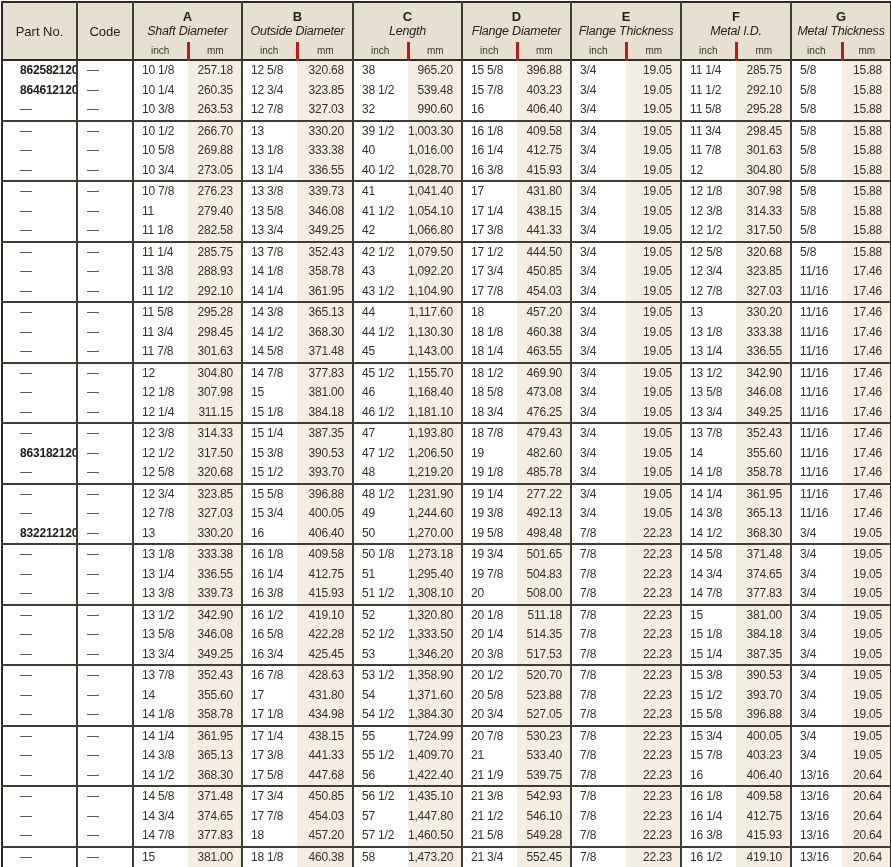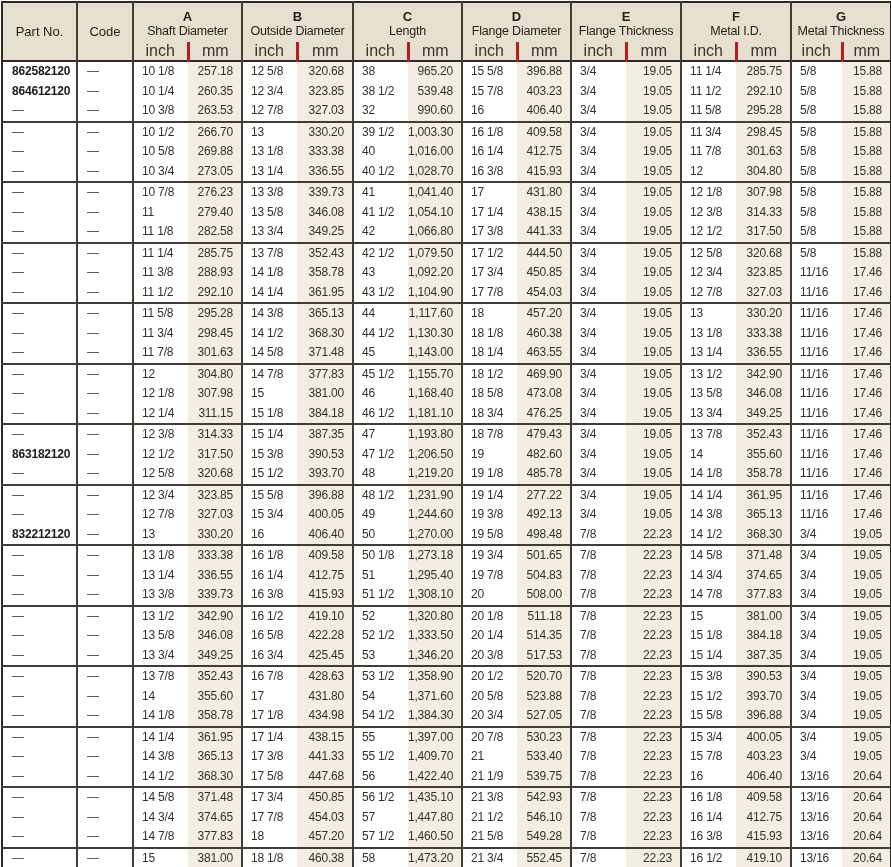--- a/index.html
+++ b/index.html
@@ -2,33 +2,33 @@
 <html><head>
 <meta charset="utf-8">
 <style>
   html,body{margin:0;padding:0;background:#ffffff;}
   body{width:891px;height:867px;overflow:hidden;font-family:"Liberation Sans",sans-serif;}
   table{border-collapse:collapse;table-layout:fixed;width:889px;margin:1px 0 0 1px;
         border:2px solid #2e2a23;}
   
   thead th{background:#e7dfd0;color:#262219;vertical-align:middle;padding:0;font-weight:normal;}
   thead tr.name-row th{height:39px;}
-  thead tr.unit-row th{height:17px;font-size:16px;color:#3a352c;}
+  thead tr.unit-row th{height:17px;font-size:10px;color:#3a352c;}
   th .letter{display:block;font-size:13px;font-weight:bold;line-height:14px;margin-top:2px;}
-  th .gname{display:block;font-size:12.5px;line-height:14px;letter-spacing:-0.2px;}
+  th .gname{display:block;font-size:12.5px;line-height:14px;letter-spacing:-0.2px;font-style:italic;}
   th.top-label{font-size:13px;}
   thead{border-bottom:2px solid #2e2a23;}
   
   .gs{border-left:2px solid #423d34;}
   thead tr.unit-row th.u-mm{border-left:3px solid #b91c1c;}
   
   tbody td{height:19.5px;font-size:12px;line-height:13px;color:#33302b;padding:0 0 0 8px;
            text-align:left;letter-spacing:-0.2px;white-space:nowrap;overflow:hidden;}
   tbody td.mm{text-align:right;padding:0 8px 0 0;background:#f4eee2;}
-  tbody td.col-part{padding-left:9px;color:#4c473f;margin-top:36px;}
+  tbody td.col-part{padding-left:17px;color:#4c473f;margin-top:36px;}
   tbody td.partno{font-weight:bold;color:#1d1a15;}
   tbody td.col-code{padding-left:9px;color:#4c473f;}
   tbody tr.group-end td{border-bottom:2px solid #423d34;}
 </style>
 </head>
 <body>
 
 <table>
   <colgroup>
     <col style="width:75px">
@@ -694,21 +694,21 @@
         <td class="mm">19.05</td>
       </tr>
       <tr>
         <td class="inch col-part">—</td>
         <td class="inch col-code gs">—</td>
         <td class="inch gs">14 1/4</td>
         <td class="mm">361.95</td>
         <td class="inch gs">17 1/4</td>
         <td class="mm">438.15</td>
         <td class="inch gs">55</td>
-        <td class="mm">1,397.00</td>
+        <td class="mm">1,724.99</td>
         <td class="inch gs">20 7/8</td>
         <td class="mm">530.23</td>
         <td class="inch gs">7/8</td>
         <td class="mm">22.23</td>
         <td class="inch gs">15 3/4</td>
         <td class="mm">400.05</td>
         <td class="inch gs">3/4</td>
         <td class="mm">19.05</td>
       </tr>
       <tr>

